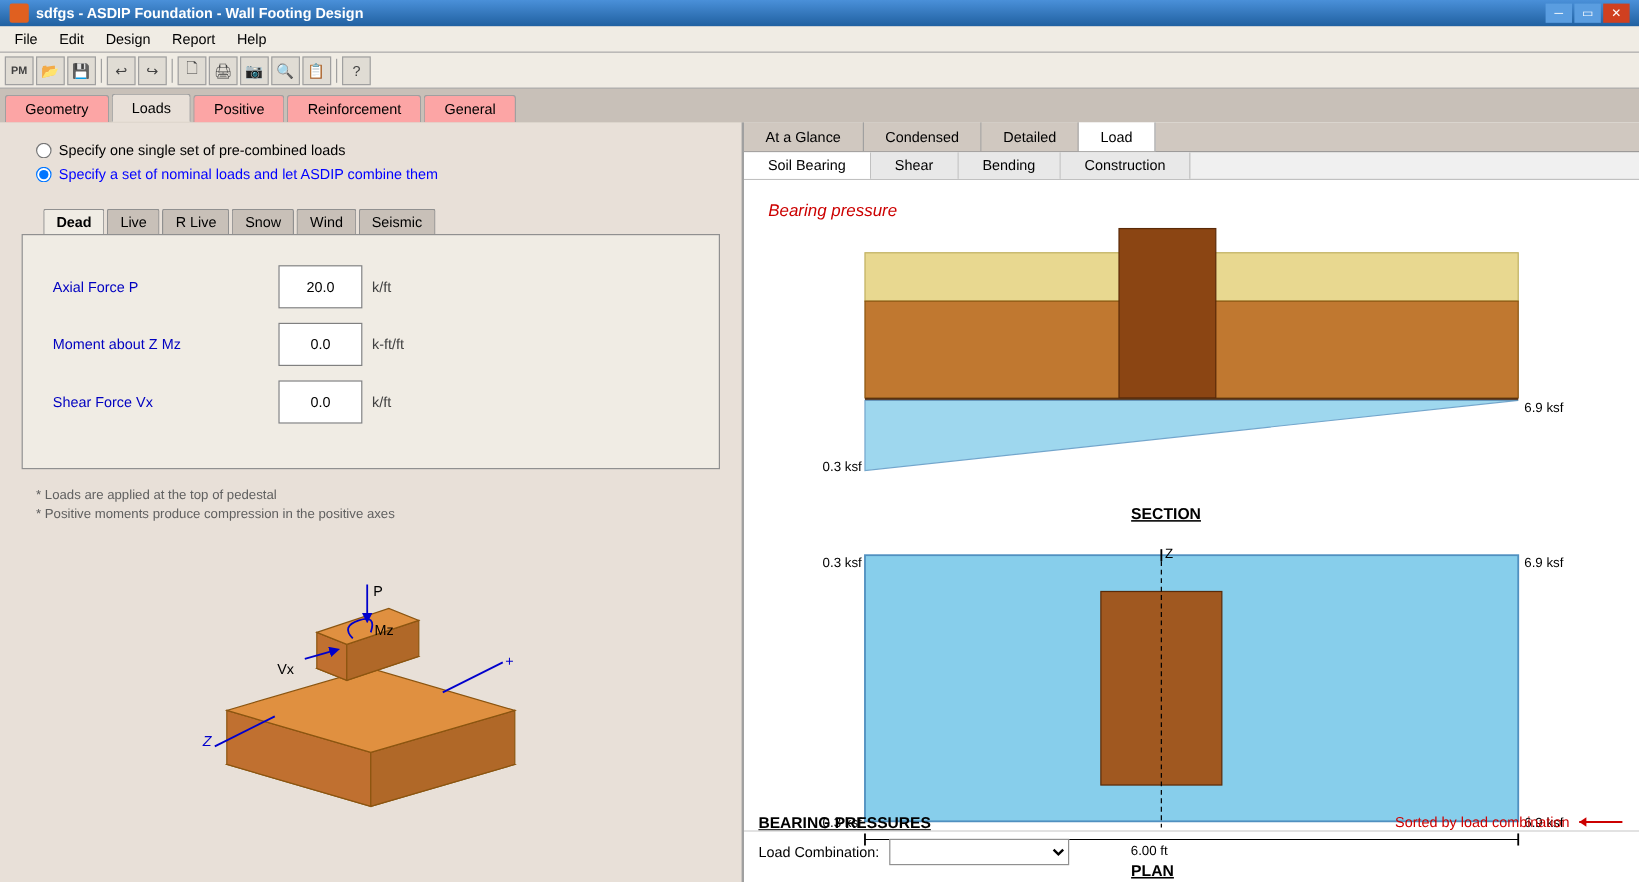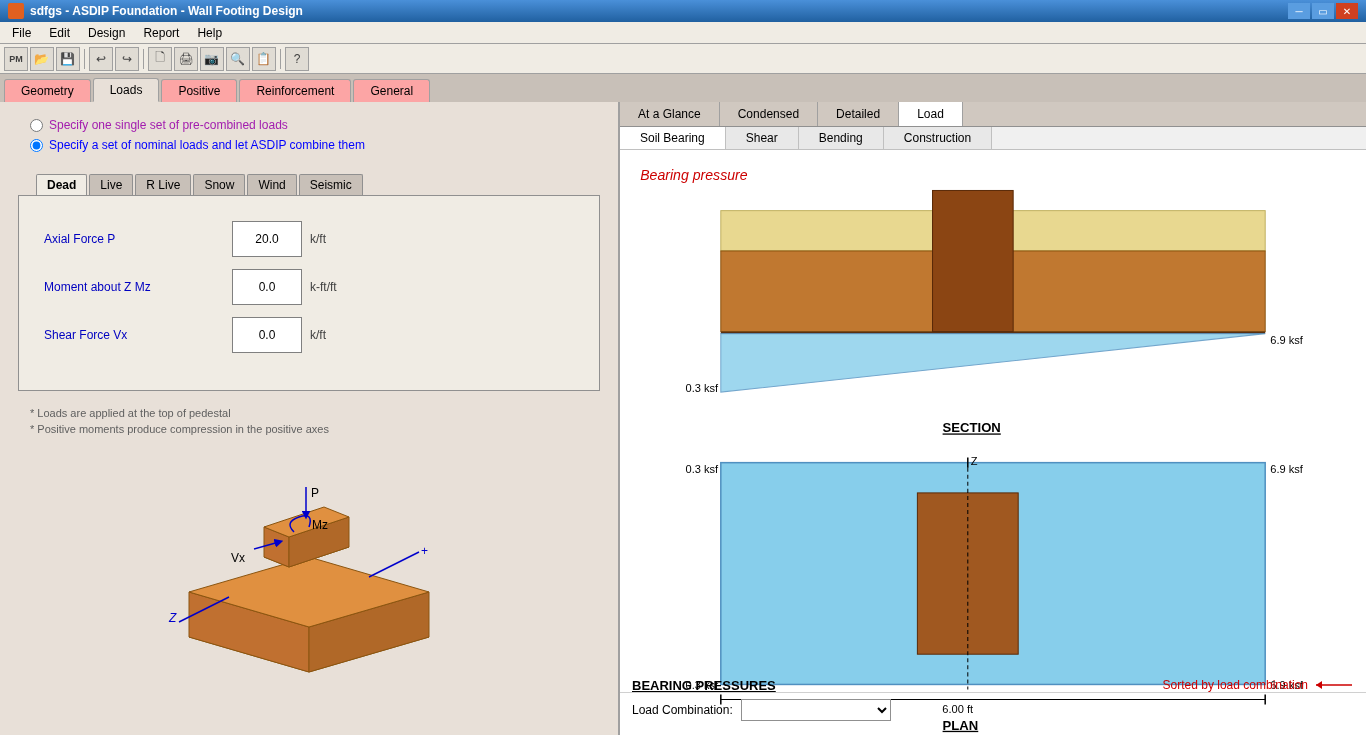--- a/index.html
+++ b/index.html
@@ -108,21 +108,21 @@
       background: #e8e0d8;
       border-right: 2px solid #a0a0a0;
       display: flex;
       flex-direction: column;
       padding: 10px;
     }
 
     .radio-group { display: flex; flex-direction: column; gap: 6px; margin-bottom: 16px; padding: 6px 20px; }
     .radio-row { display: flex; align-items: center; gap: 6px; }
     .radio-row input[type=radio] { cursor: pointer; }
-    .radio-label { font-size: 12px; color: #a21caf; }
+    .radio-label { font-size: 12px; color: #000000; }
 
     .load-tabs {
       display: flex;
       gap: 2px;
       margin-bottom: 0;
       padding: 0 8px;
     }
     .load-tab {
       padding: 3px 10px;
       background: #c8c0b8;

